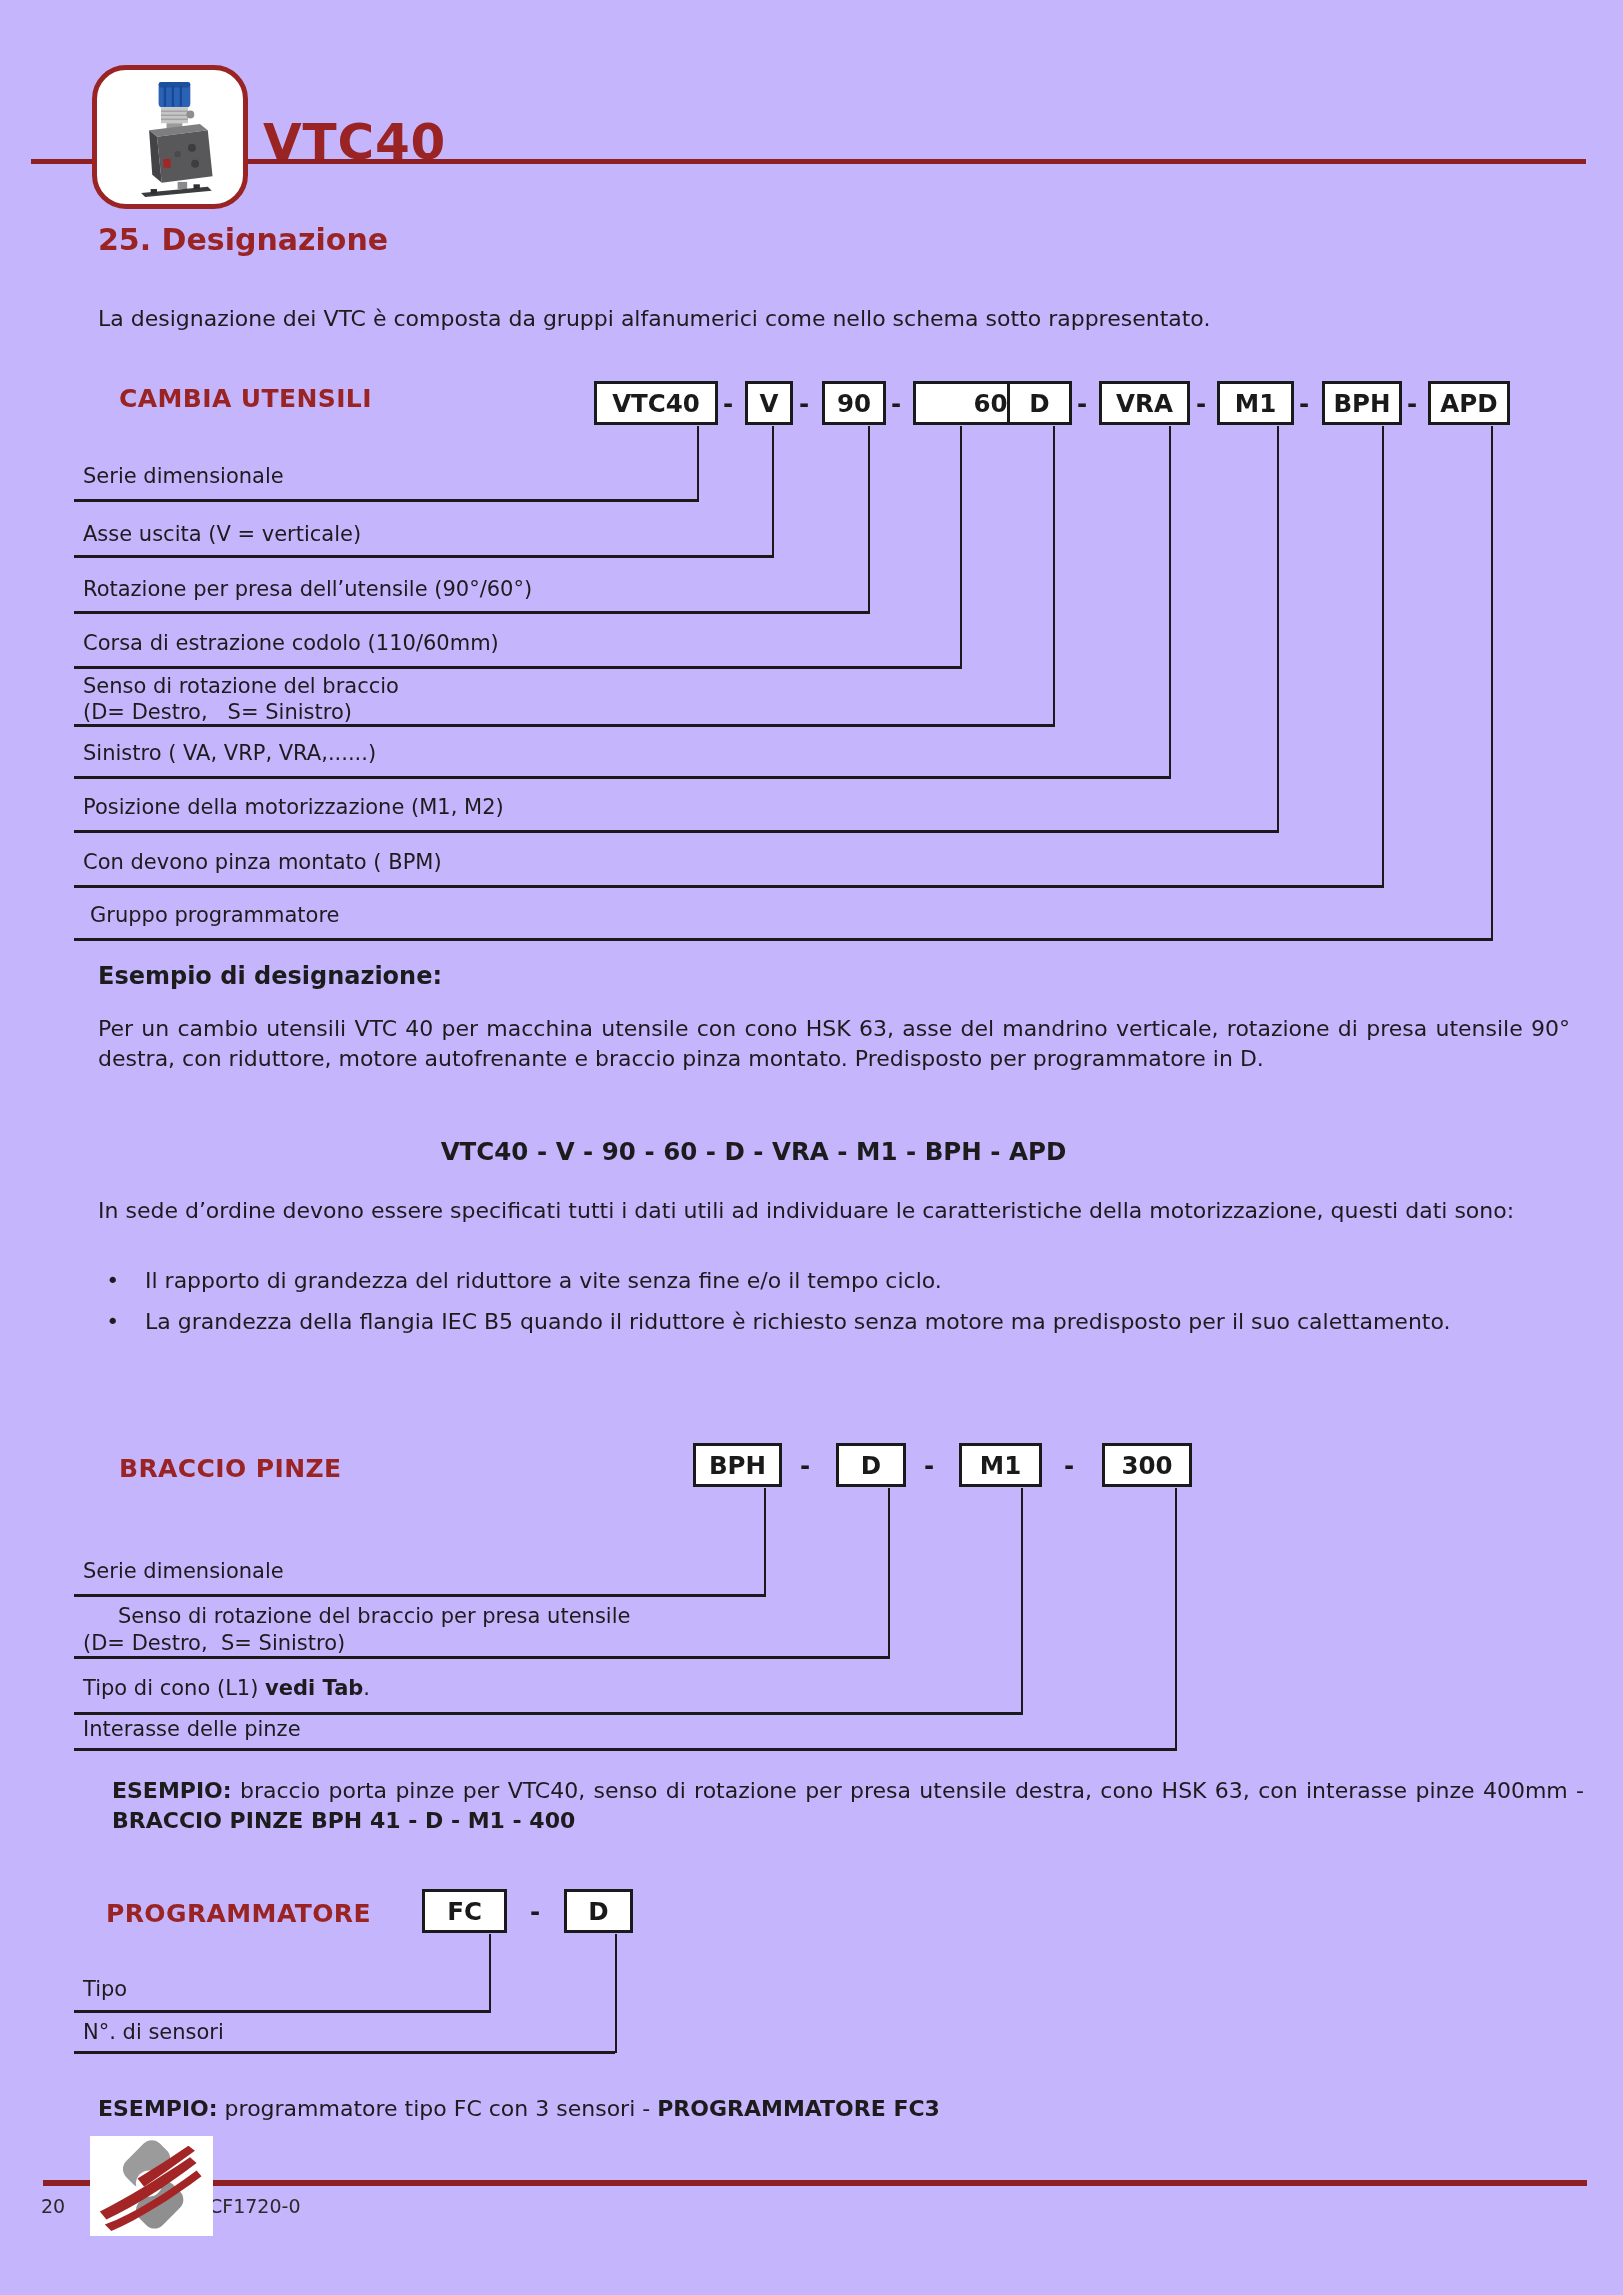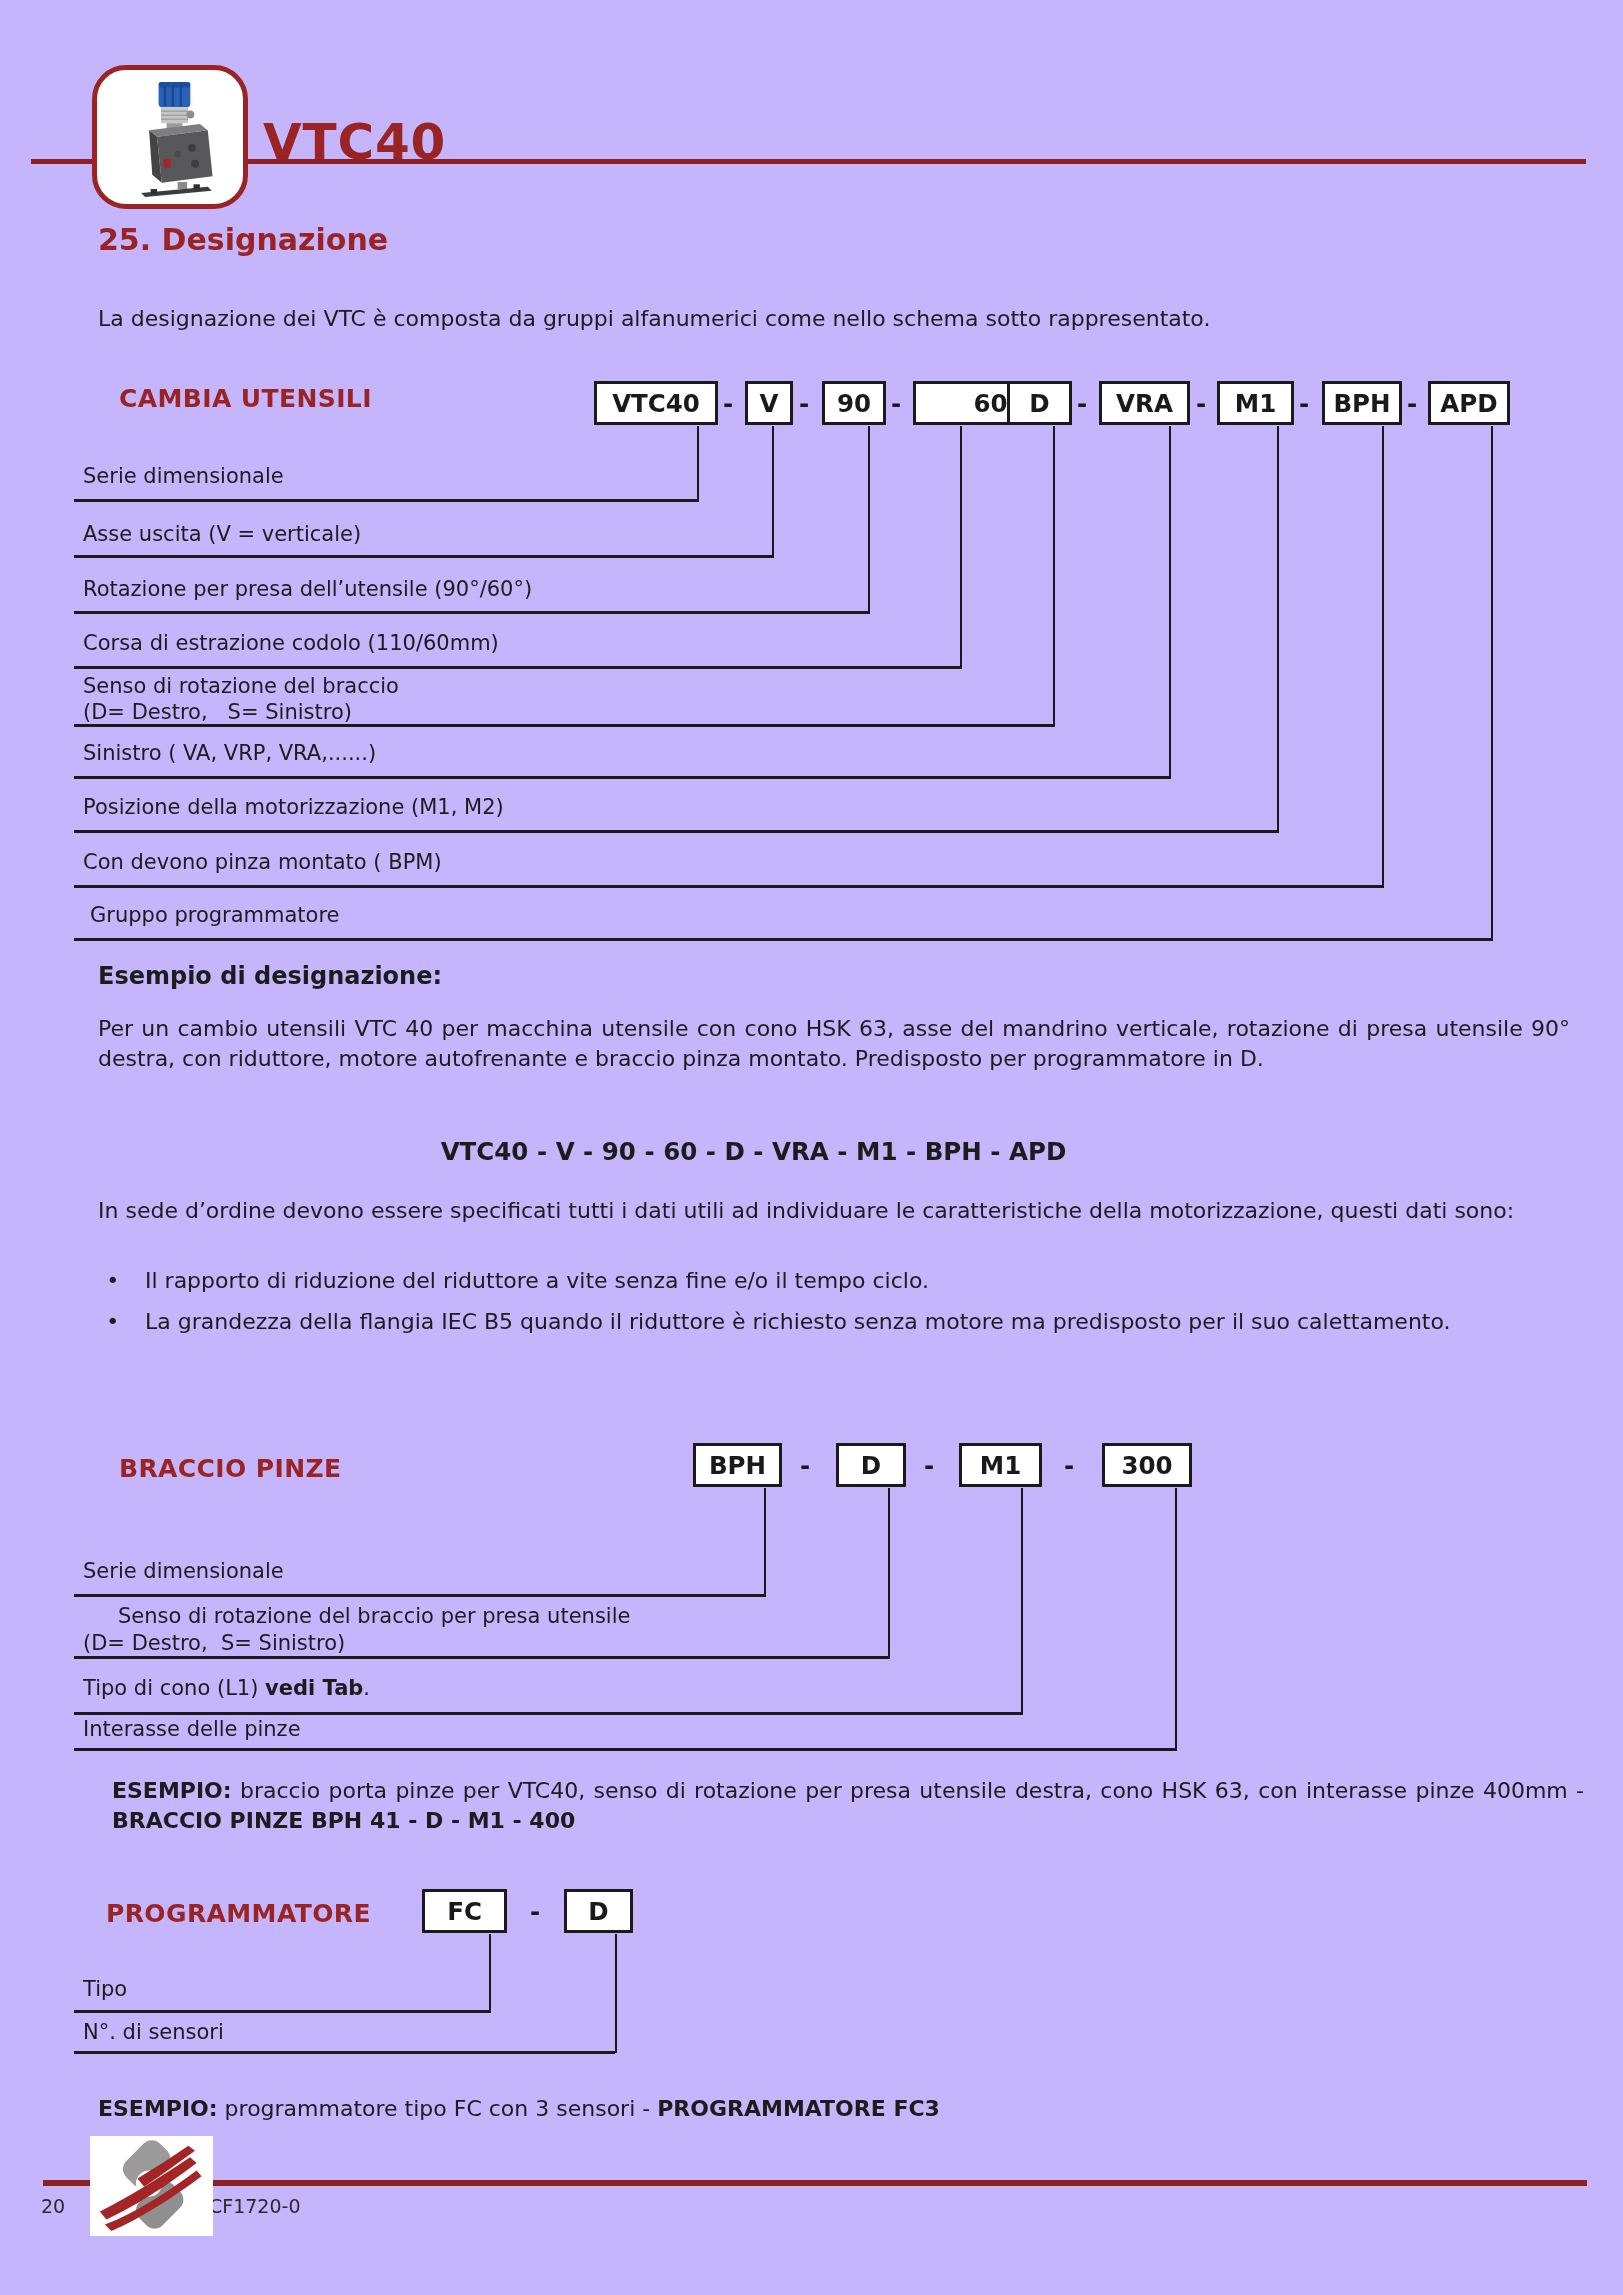--- a/index.html
+++ b/index.html
@@ -144,21 +144,21 @@
   <div class="lbl" style="left:90px;top:903px;">Gruppo programmatore</div>
   <div class="rl" style="left:74px;top:938px;width:1419px;"></div>
 
   <div class="abs bold" style="left:98px;top:962px;font-size:24px;">Esempio di designazione:</div>
   <div class="para" style="left:98px;top:1014px;width:1472px;">Per un cambio utensili VTC 40 per macchina utensile con cono HSK 63, asse del mandrino verticale, rotazione di presa utensile 90° destra, con riduttore, motore autofrenante e braccio pinza montato. Predisposto per programmatore in D.</div>
   <div class="para-c" style="left:6px;top:1137px;width:1495px;">VTC40 - V - 90 - 60 - D - VRA - M1 - BPH - APD</div>
 
   <div class="para" style="left:98px;top:1196px;width:1472px;">In sede d’ordine devono essere specificati tutti i dati utili ad individuare le caratteristiche della motorizzazione, questi dati sono:</div>
   <div class="bullets" style="top:1266px;">
     <div class="bullet-item">
-        <span class="bullet-text">Il rapporto di riduzione del riduttore a vite senza fine e/o il tempo ciclo.</span>
+        <span class="bullet-text">Il rapporto di grandezza del riduttore a vite senza fine e/o il tempo ciclo.</span>
       </div>
     <div class="bullet-item">
         <span class="bullet-text">La grandezza della flangia IEC B5 quando il riduttore è richiesto senza motore ma predisposto per il suo calettamento.</span>
       </div>
   </div>
 
   <div class="abs grp-label" style="left:119px;top:1454px;">BRACCIO PINZE</div>
 
   <div class="cbox" style="left:693px;top:1443px;width:83px;">BPH</div>
   <div class="dash" style="left:800px;top:1443px;">-</div>

